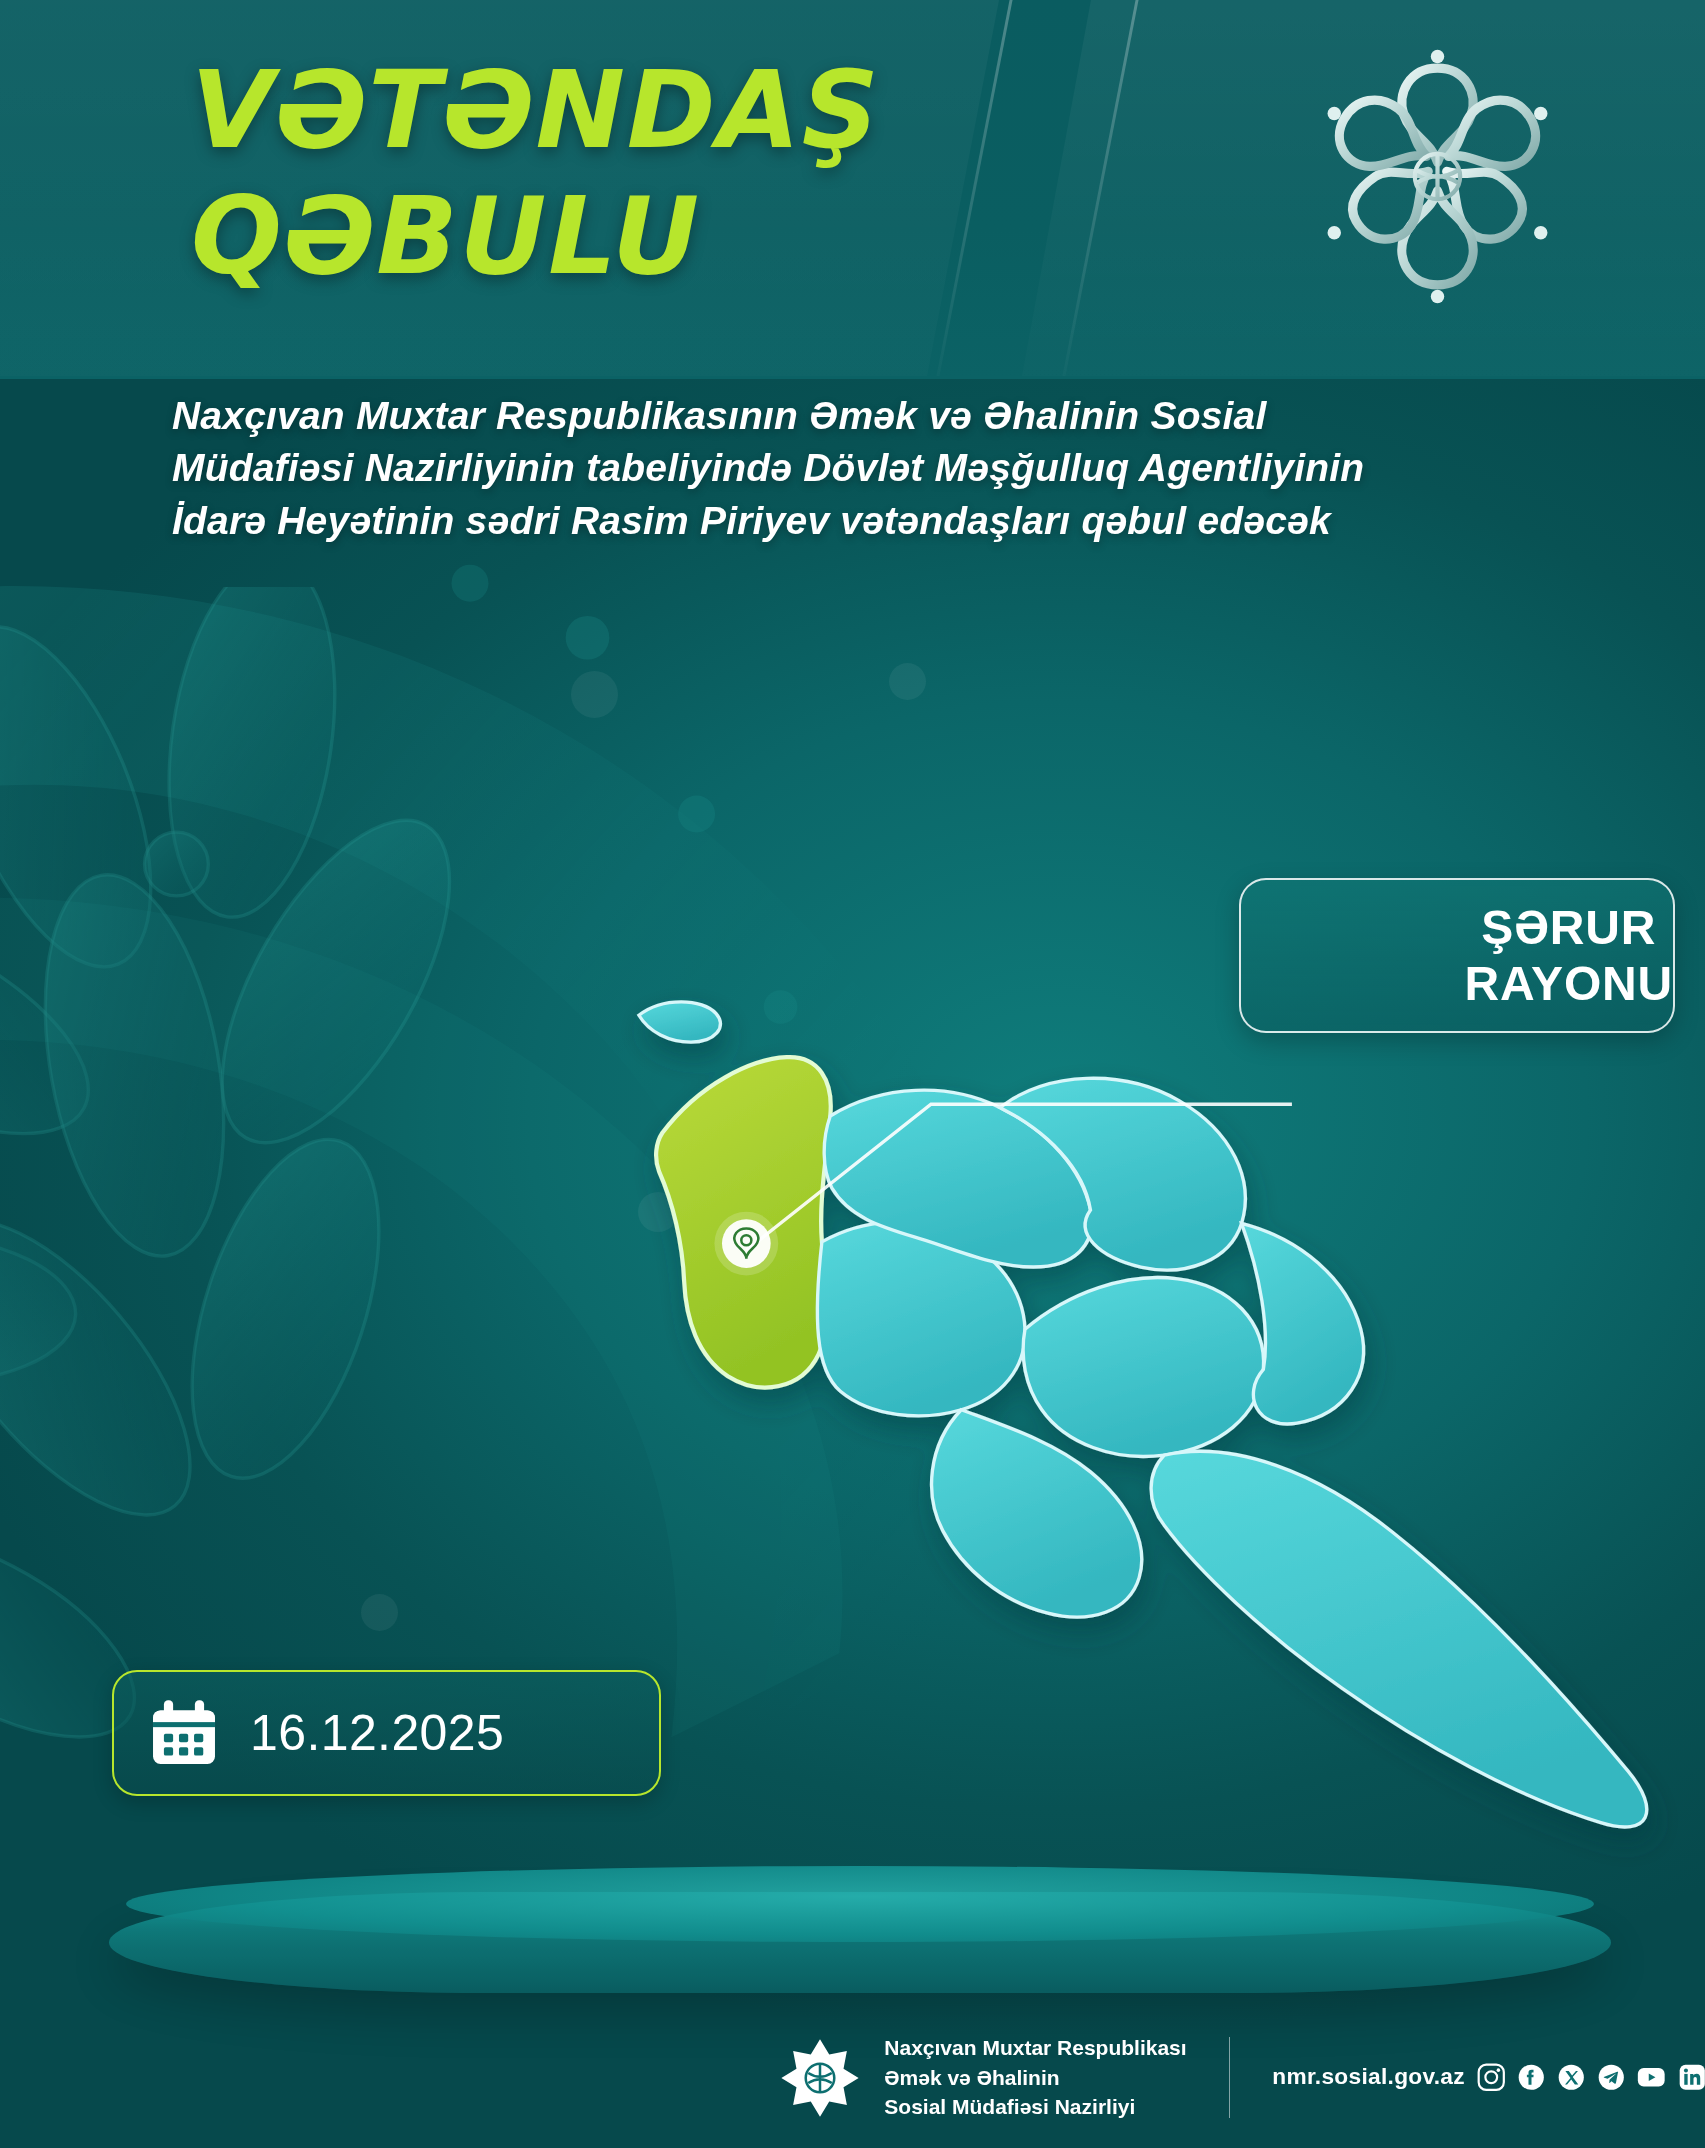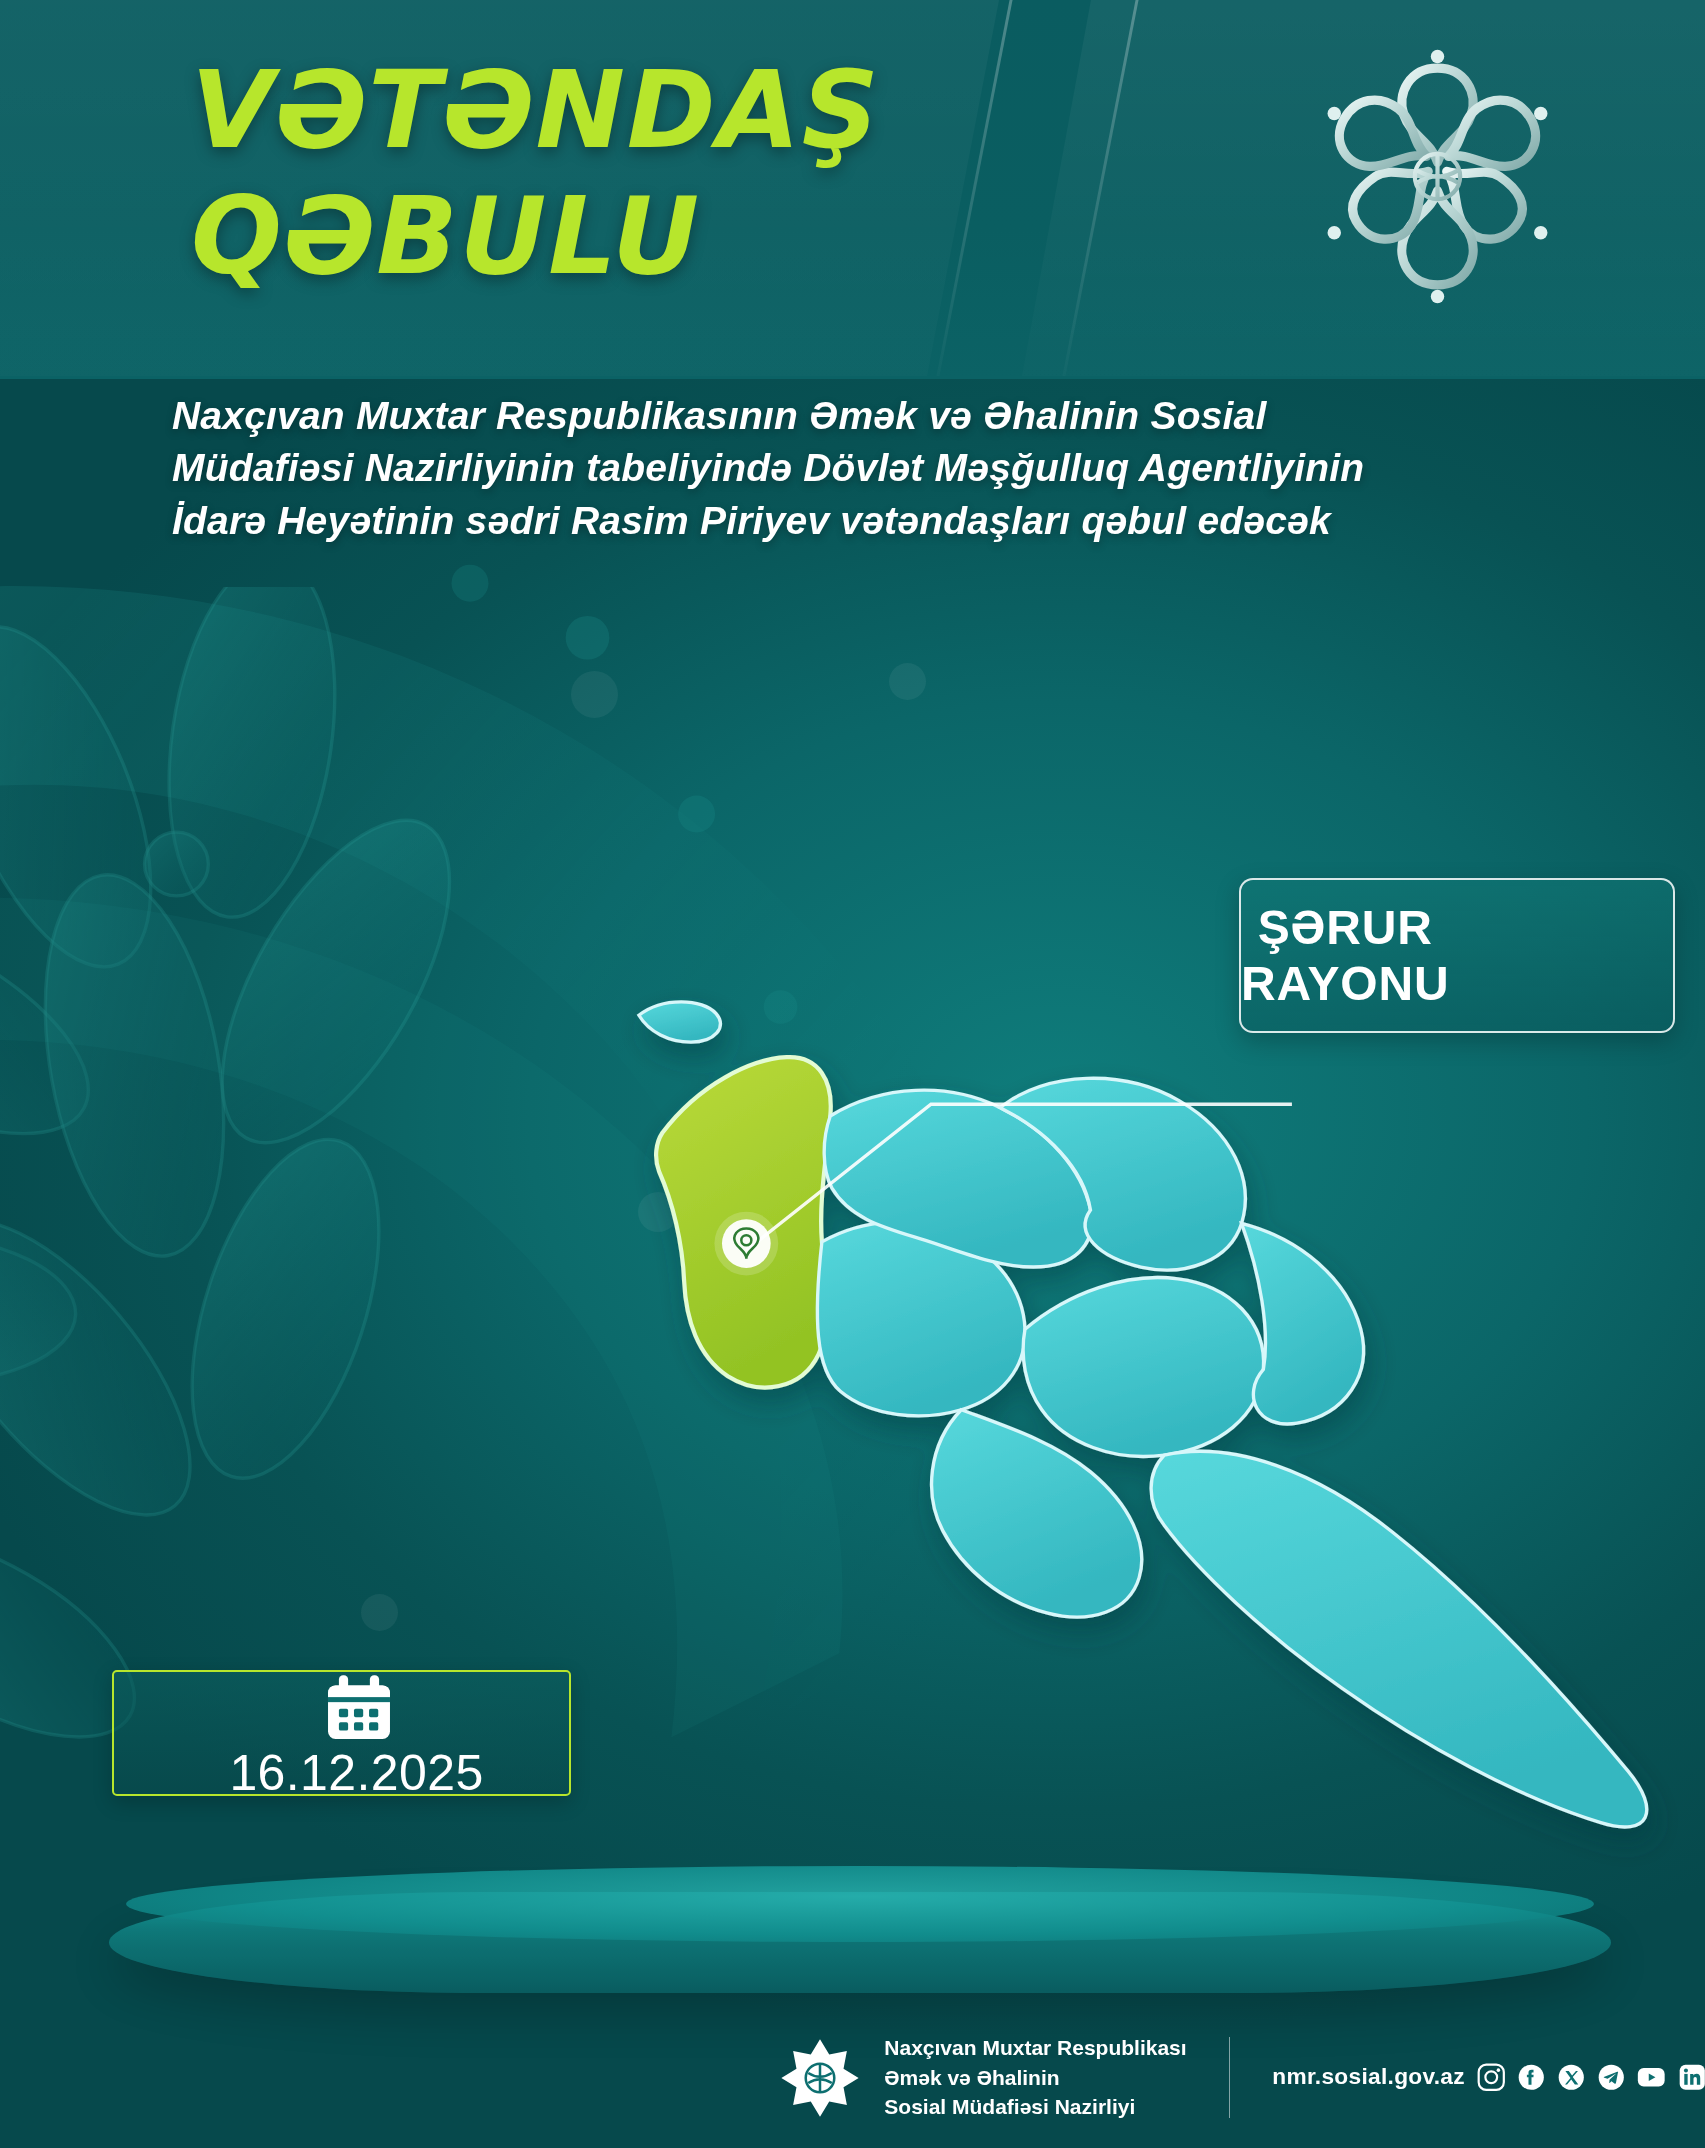--- a/index.html
+++ b/index.html
@@ -133,52 +133,51 @@
   .map-wrap svg { width: 100%; height: 100%; display: block; overflow: visible; }
 
   
   .callout {
     position: absolute;
     left: 1239px;
     top: 878px;
     width: 436px;
     height: 155px;
     border: 2.5px solid rgba(255,255,255,0.85);
-    border-radius: 14px;
+    border-radius: 27px;
     background: linear-gradient(180deg, rgba(17,120,118,0.55), rgba(10,90,92,0.5));
     display: flex;
     align-items: center;
-    justify-content: flex-start;
+    justify-content: flex-end;
     z-index: 8;
     box-shadow: 0 8.4px 25px rgba(0,0,0,0.22);
   }
   .callout-text {
     color: #ffffff;
     font-size: 48px;
     font-weight: 700;
     line-height: 1.16;
     text-align: center;
     letter-spacing: 0.8px;
   }
 
   
   .date-chip {
     position: absolute;
     left: 112px;
     top: 1670px;
-    width: 459px;
+    width: 549px;
     height: 126px;
     border: 2.5px solid #b7e62c;
-    border-radius: 5px;
+    border-radius: 25px;
     background: linear-gradient(180deg, rgba(12,96,96,0.55), rgba(8,74,76,0.45));
     display: flex;
     align-items: center;
     z-index: 8;
     box-shadow: 0 6.7px 20px rgba(0,0,0,0.2);
-    flex-direction: column;
   }
   .date-icon {
     width: 72px; height: 72px;
     margin-left: 34px;
     flex: 0 0 auto;
   }
   .date-icon svg { width: 100%; height: 100%; display: block; }
   .date-text {
     margin-left: 30px;
     color: #ffffff;

